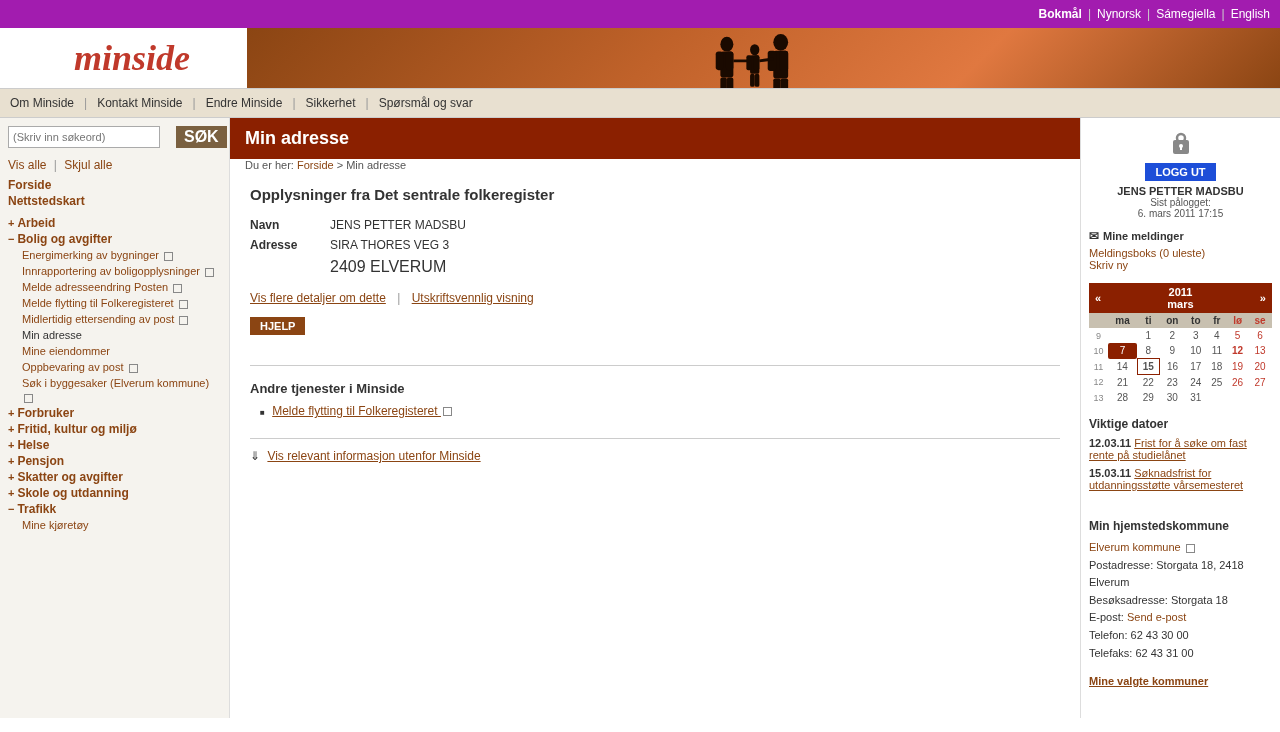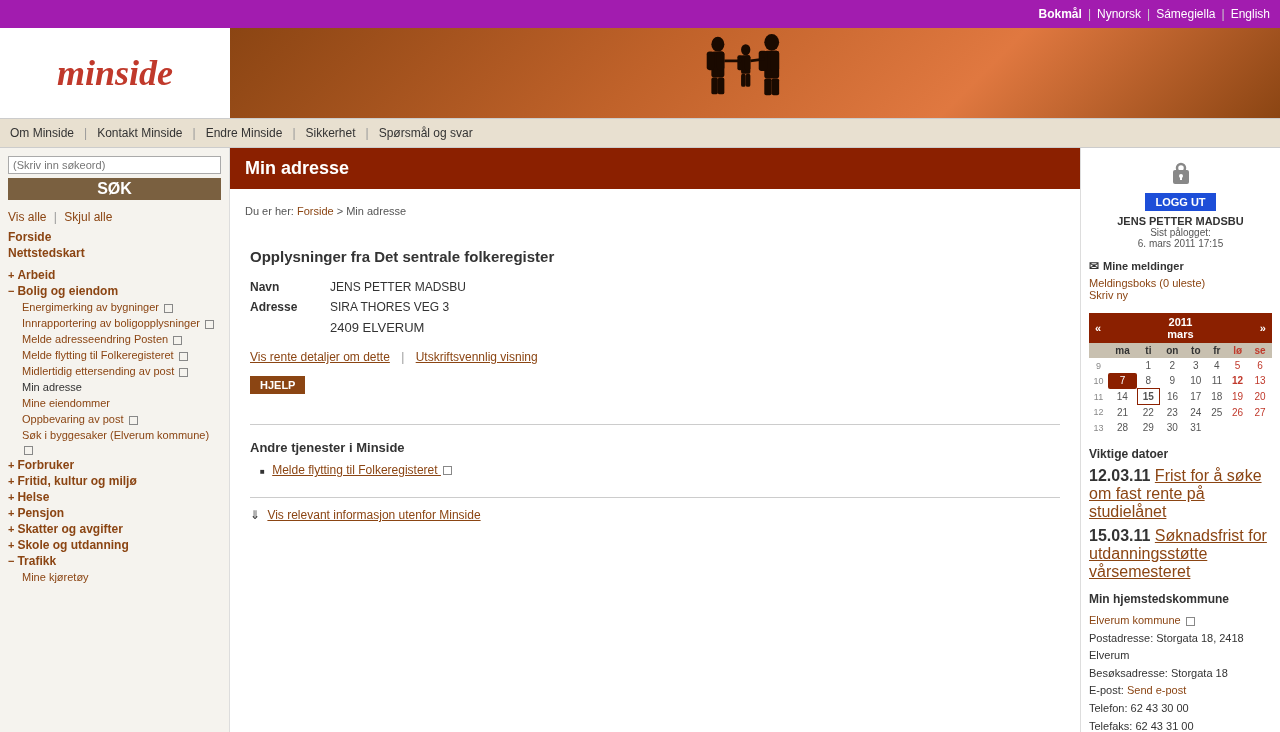--- a/index.html
+++ b/index.html
@@ -19,22 +19,23 @@
       color: #fff;
       text-decoration: none;
       font-size: 12px;
     }
     #top-bar .separator { color: #ccc; }
     #top-bar .active-lang { font-weight: bold; color: #fff; }
 
     
     #header {
       display: flex;
-      height: 90px;
+      height: 60px;
       background: #fff;
+      margin-left: 17px;
     }
     #logo-area {
       width: 230px;
       display: flex;
       align-items: center;
       justify-content: center;
       background: #fff;
     }
     #logo-text {
       font-size: 36px;
@@ -85,23 +86,22 @@
     
     #sidebar {
       width: 230px;
       background: #f5f3ee;
       border-right: 1px solid #ddd;
       padding: 8px;
       flex-shrink: 0;
     }
     #search-area {
       display: flex;
-      gap: 4px;
+      gap: 16px;
       margin-bottom: 10px;
-      flex-direction: column;
     }
     #search-input {
       flex: 1;
       border: 1px solid #aaa;
       padding: 2px 4px;
       font-size: 11px;
       color: #999;
     }
     #search-btn {
       background: #7a6040;
@@ -177,21 +177,21 @@
       padding: 0;
     }
     #content-header {
       background: #8B2000;
       color: #fff;
       padding: 10px 15px;
       font-size: 18px;
       font-weight: bold;
     }
     #breadcrumb {
-      padding: 16px 15px;
+      padding: 0 15px;
       font-size: 11px;
       color: #555;
     }
     #breadcrumb a {
       color: #8B4513;
       text-decoration: none;
     }
 
     #content-body {
       padding: 15px 20px;
@@ -214,21 +214,21 @@
       font-weight: bold;
       font-size: 12px;
       color: #333;
     }
     .info-value {
       font-size: 12px;
       color: #333;
     }
     .info-indent {
       padding-left: 80px;
-      font-size: 13px;
+      font-size: 16px;
       color: #333;
       margin-bottom: 6px;
     }
     .content-links {
       margin-bottom: 12px;
     }
     .content-links a {
       color: #8B4513;
       text-decoration: underline;
       font-size: 12px;
@@ -389,30 +389,30 @@
       border-radius: 2px;
     }
     .cal-table td.current-day {
       border: 1px solid #8B2000;
       font-weight: bold;
     }
     .cal-table td.weekend { color: #c0392b; }
 
     
     #important-dates {
-      margin-bottom: 11px;
+      margin-bottom: 28px;
     }
     #important-dates h4 {
       font-size: 12px;
       font-weight: bold;
       color: #333;
       margin-bottom: 6px;
     }
     .date-item {
-      font-size: 16px;
+      font-size: 11px;
       margin-bottom: 6px;
     }
     .date-item .date { color: #333; font-weight: bold; }
     .date-item a {
       color: #8B4513;
       text-decoration: underline;
     }
 
     
     #municipality {
@@ -541,21 +541,21 @@
     <div class="sidebar-category">
       <div class="sidebar-category-header">
         <span class="plus-icon">+</span>
         <a href="#" class="sidebar-category-label">Arbeid</a>
       </div>
     </div>
 
     <div class="sidebar-category">
       <div class="sidebar-category-header">
         <span class="minus-icon">−</span>
-        <a href="#" class="sidebar-category-label">Bolig og eiendom</a>
+        <a href="#" class="sidebar-category-label">Bolig og avgifter</a>
       </div>
       <div class="sidebar-items">
         <div class="sidebar-item">
           <a href="#">Energimerking av bygninger <span class="ext-icon"></span></a>
         </div>
         <div class="sidebar-item">
           <a href="#">Innrapportering av boligopplysninger <span class="ext-icon"></span></a>
         </div>
         <div class="sidebar-item">
           <a href="#">Melde adresseendring Posten <span class="ext-icon"></span></a>
@@ -652,21 +652,21 @@
           <span class="info-value">JENS PETTER   MADSBU</span>
         </div>
         <div class="info-row">
           <span class="info-label">Adresse</span>
           <span class="info-value">SIRA THORES VEG 3</span>
         </div>
         <div class="info-indent">2409   ELVERUM</div>
       </div>
 
       <div class="content-links">
-        <a href="#">Vis rente detaljer om dette</a>
+        <a href="#">Vis flere detaljer om dette</a>
         <span class="content-sep">|</span>
         <a href="#">Utskriftsvennlig visning</a>
       </div>
 
       <button class="help-btn">HJELP</button>
 
       <div class="section-divider"></div>
 
       <div class="other-services">
         <h3>Andre tjenester i Minside</h3>

